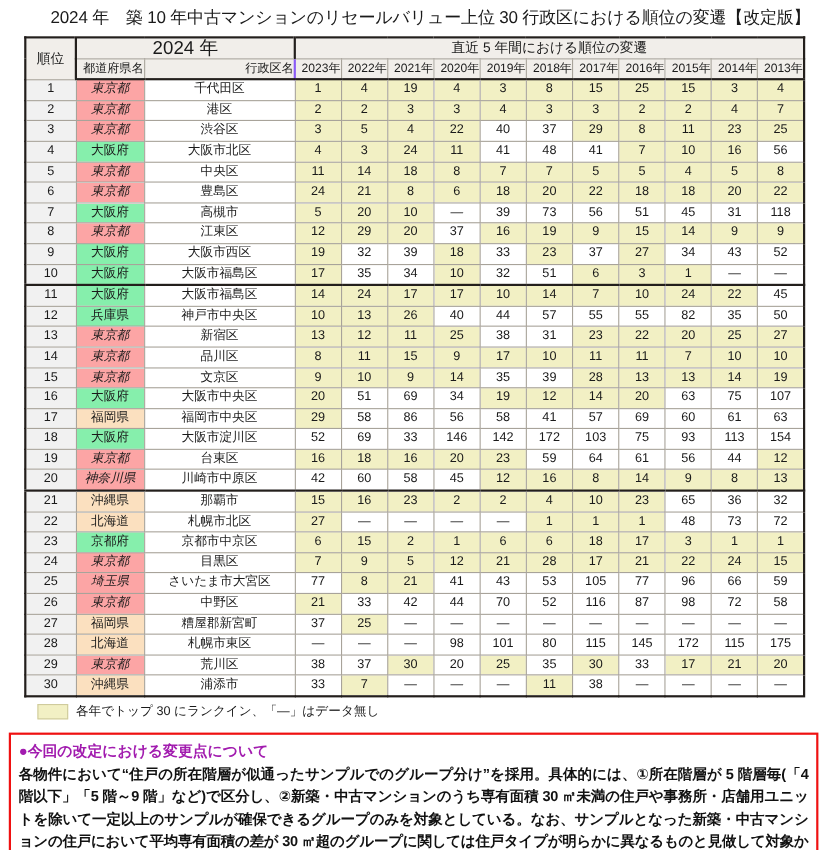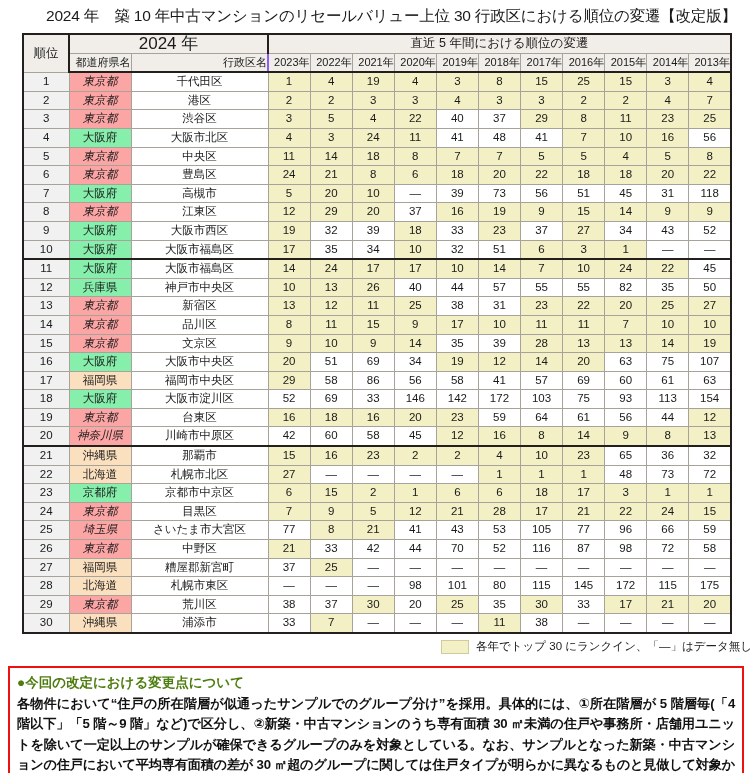--- a/index.html
+++ b/index.html
@@ -112,39 +112,38 @@
   tr.grp-end td { border-bottom: 2px solid #231f1c; }
   tbody tr:first-child td { border-top: none; }
 
   
   .legend {
     display: flex;
     align-items: center;
     gap: 7px;
     padding: 5px 0 0 34px;
     font-size: 11.5px;
-    justify-content: flex-end;
   }
   .legend .swatch {
     width: 26px;
     height: 12px;
     background: #f2f0c4;
     border: 1px solid #cfcb9d;
     display: inline-block;
   }
 
   
   .note-box {
     margin: 12px 8px 0 8px;
     border: 2px solid #ef1111;
     background: #ffffff;
     padding: 5px 7px 7px 7px;
   }
   .note-heading {
-    color: #4d7c0f;
+    color: #a21caf;
     font-weight: bold;
     font-size: 13.5px;
     line-height: 1.5;
     margin-bottom: 1px;
   }
   .note-body {
     font-size: 13.2px;
     line-height: 1.53;
     font-weight: bold;
     letter-spacing: -0.25px;

